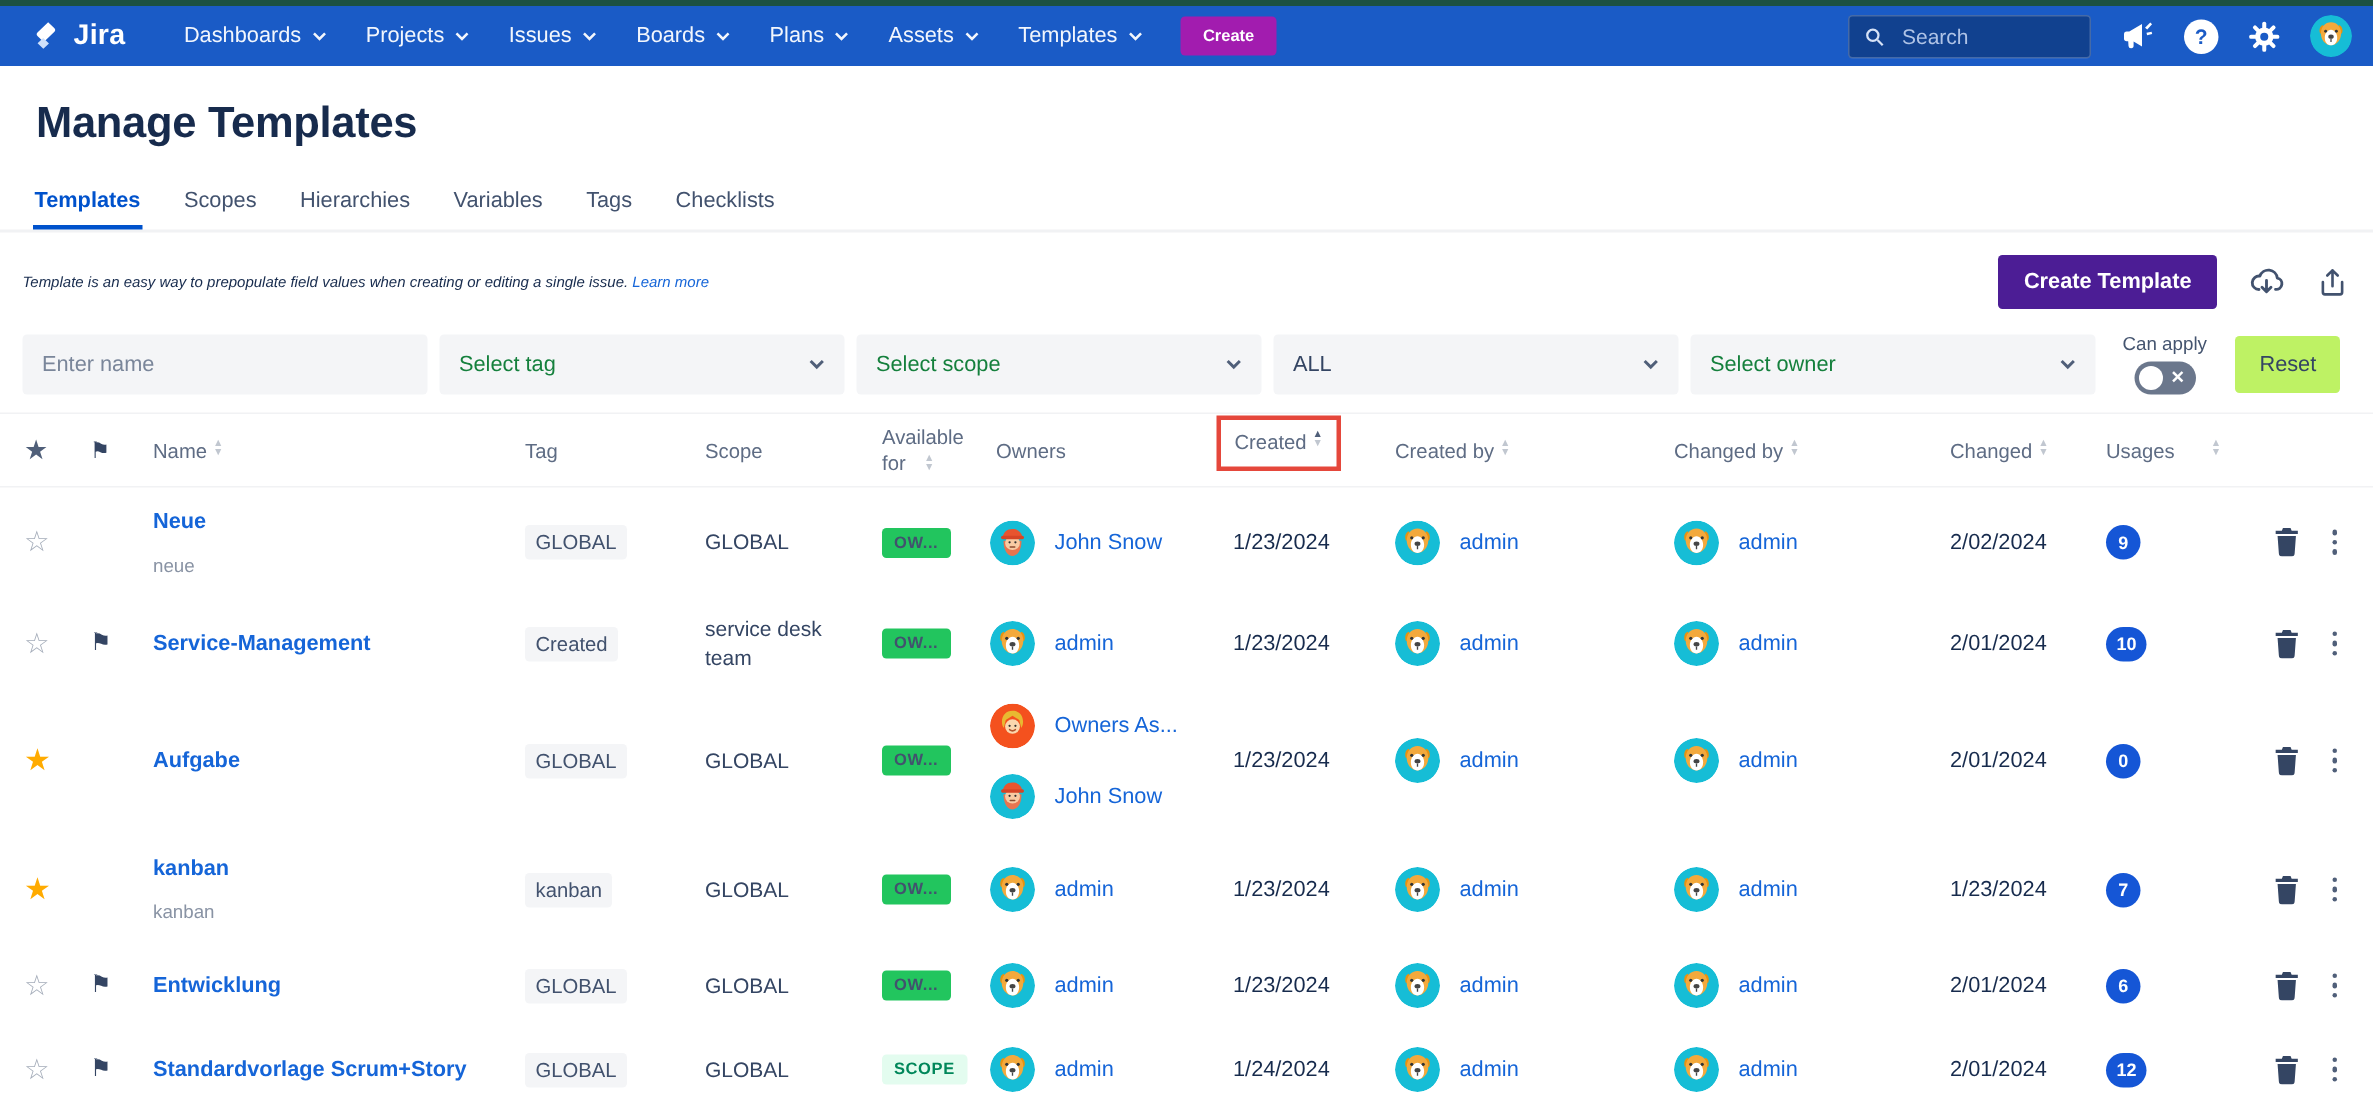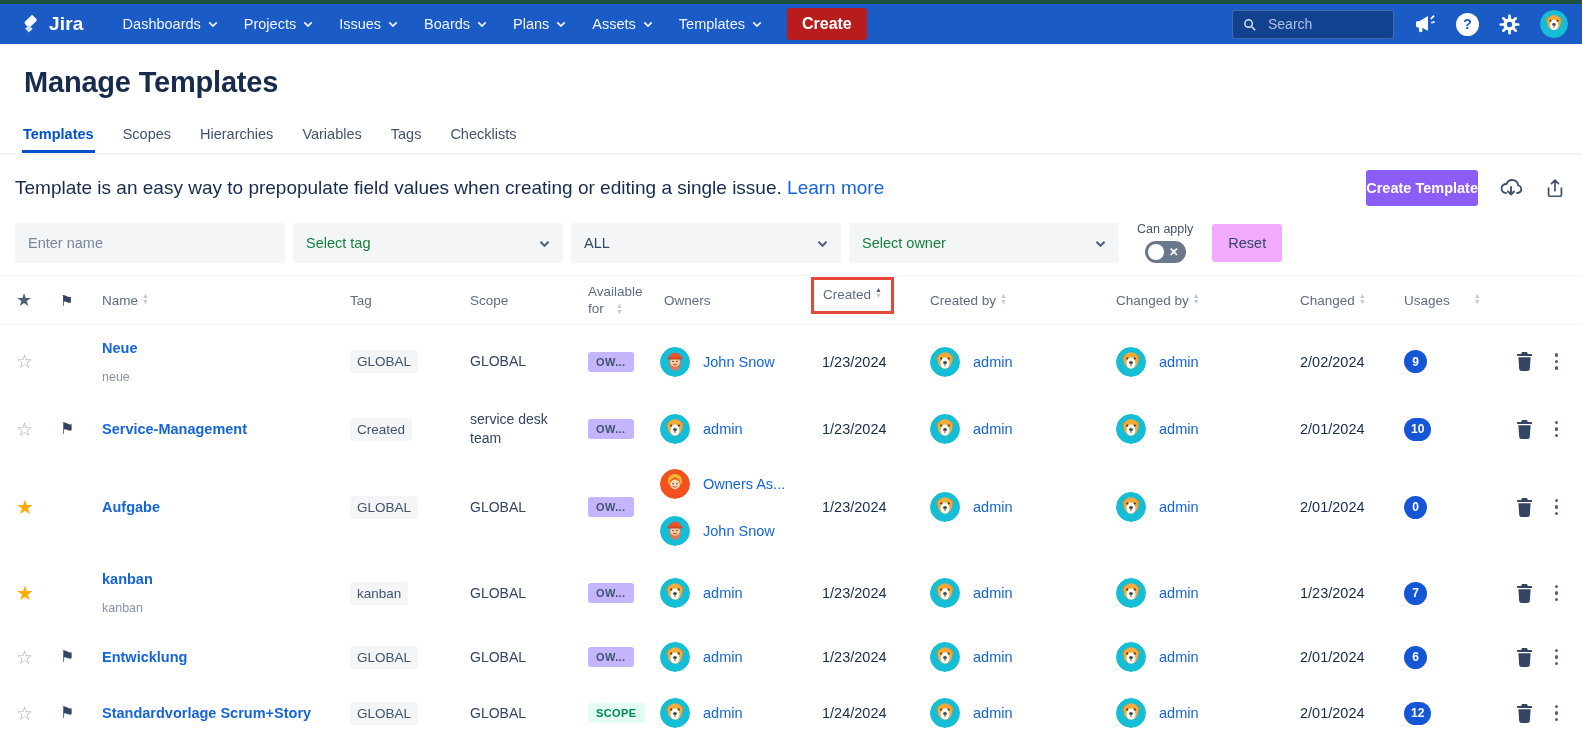--- a/index.html
+++ b/index.html
@@ -18,22 +18,22 @@
   }
   .brand { display:flex; align-items:flex-end; gap:7px; margin:0 26px 0 6px; cursor:pointer; }
   .brand-name { font-size:19px; font-weight:700; color:#fff; letter-spacing:.2px; }
   .nav-menu { display:flex; align-items:center; height:100%; }
   .nav-item {
     display:flex; align-items:center; gap:7px; padding:0 13px; height:100%;
     color:#F2F6FD; font-size:14.5px; cursor:pointer; white-space:nowrap;
   }
   .nav-item svg { opacity:.95; }
   .nav-create {
-    background:#b91c1c; border:none; border-radius:3px; color:#fff;
-    font-family:inherit; font-size:16px; font-weight:600; padding:7px 15px;
+    background:#a21caf; border:none; border-radius:3px; color:#fff;
+    font-family:inherit; font-size:11px; font-weight:600; padding:7px 15px;
     margin-left:12px; cursor:pointer;
   }
   .nav-right { margin-left:auto; display:flex; align-items:center; gap:19px; }
   .nav-search {
     display:flex; align-items:center; gap:9px; width:162px; height:29px;
     background:#11418F; border:1px solid rgba(255,255,255,.22); border-radius:3px;
     padding:0 9px; color:#AFC3E6;
   }
   .nav-search input {
     background:transparent; border:none; outline:none; color:#E6EEFB;
@@ -50,47 +50,47 @@
 
   
   .page-title { font-size:29px; font-weight:700; color:#172B4D; margin:22px 0 0 24px; letter-spacing:-.2px; }
   .tabs { display:flex; gap:27px; padding:0 0 0 22px; margin-top:25px; border-bottom:2px solid #F1F2F4; }
   .tab {
     font-size:14.5px; color:#42526E; padding:2px 1px 11px; cursor:pointer; white-space:nowrap;
   }
   .tab.active { color:#0052CC; font-weight:700; box-shadow:inset 0 -3px 0 #0052CC; }
 
   .desc-row { display:flex; align-items:center; justify-content:space-between; padding:15px 16px 10px 15px; }
-  .desc { font-size:19px; color:#172B4D; }
+  .desc { font-size:10px; color:#172B4D;font-style:italic; }
   .desc a { color:#1565D8; }
   .desc-actions { display:flex; align-items:center; gap:20px; }
   .btn-primary {
-    background:#8b5cf6; color:#fff; border:none; border-radius:3px; cursor:pointer;
-    font-family:inherit; font-size:14.5px; font-weight:600; padding:10px 0;
+    background:#4c1d95; color:#fff; border:none; border-radius:3px; cursor:pointer;
+    font-family:inherit; font-size:14.5px; font-weight:600; padding:10px 17px;
   }
   .tool-icon { background:none; border:none; padding:0; color:#42526E; cursor:pointer; display:flex; }
 
   
   .filters { display:flex; align-items:center; gap:8px; padding:6px 15px 12px; }
   .f-box {
     background:#F4F5F7; border:none; border-radius:3px; height:40px; width:270px;
     display:flex; align-items:center; justify-content:space-between; padding:0 13px;
     font-size:14.5px; color:#15803d; cursor:pointer;
   }
   input.f-box { cursor:text; font-family:inherit; outline:none; }
   input.f-box::placeholder { color:#7A869A; }
   .f-box .sel-chevron { color:#505F79; }
   .f-box.has-value { color:#344563; }
   .can-apply { display:flex; flex-direction:column; align-items:center; gap:5px; margin:0 11px 0 10px; }
   .can-apply-label { font-size:12.5px; color:#44546F; }
   .toggle { width:41px; height:22px; background:#6B778C; border-radius:12px; position:relative; cursor:pointer; }
   .toggle .knob { position:absolute; left:3px; top:3px; width:16px; height:16px; background:#fff; border-radius:50%; }
   .toggle .x-mark { position:absolute; right:7px; top:3px; color:#fff; font-size:11.5px; font-weight:700; line-height:16px; }
   .btn-reset {
-    background:#f0abfc; border:none; border-radius:3px; color:#344563; cursor:pointer;
+    background:#bef264; border:none; border-radius:3px; color:#344563; cursor:pointer;
     font-family:inherit; font-size:14.5px; padding:11px 16px;
   }
 
   
   .grid-cols {
     display:grid;
     grid-template-columns:44px 42px 248px 120px 118px 72px 162px 108px 186px 184px 104px 78px 1fr;
     align-items:center; padding:0 16px;
   }
   .thead {
@@ -125,21 +125,21 @@
   .c-name { flex-direction:column; align-items:flex-start; justify-content:center; gap:14px; }
   .name-link { color:#1565D8; font-size:14.5px; font-weight:600; }
   .name-sub { color:#8993A4; font-size:12.5px; }
   .tag-badge {
     background:#F4F5F7; color:#42526E; font-size:13.5px; padding:4px 7px; border-radius:3px;
   }
   .scope-text { font-size:14px; color:#344563; line-height:19px; padding-right:10px; }
   .avail-badge {
     font-size:11px; font-weight:700; letter-spacing:.4px; padding:4px 8px; border-radius:3px;
   }
-  .avail-owner { background:#c4b5fd; color:#42526E; }
+  .avail-owner { background:#22c55e; color:#42526E; }
   .avail-scope { background:#E3FCEF; color:#00875A; }
   .owners-cell { flex-direction:column; align-items:flex-start; gap:17px; justify-content:center; }
   .owner { display:flex; align-items:center; gap:13px; }
   .avatar { width:30px; height:30px; border-radius:50%; overflow:hidden; flex:0 0 auto; }
   .owner-link { color:#1565D8; font-size:14.5px; font-weight:500; white-space:nowrap; }
   .date-text { font-size:14.5px; color:#172B4D; }
   .usages-badge {
     background:#1556D6; color:#fff; font-size:12px; font-weight:700;
     min-width:23px; height:23px; border-radius:12px; padding:0 7px;
     display:inline-flex; align-items:center; justify-content:center;
@@ -315,20 +315,26 @@
 </div>
 
 <div class="filters">
   <input class="f-box" placeholder="Enter name" style="">
   <div class="f-box">
     <span>Select tag</span>
     <span class="sel-chevron"><svg width="11" height="8" viewBox="0 0 10 7" fill="none" stroke="currentColor" stroke-width="1.8">
           <path d="m1.3 1.4 3.7 3.7 3.7-3.7"></path>
         </svg></span>
   </div>
+  <div class="f-box">
+    <span>Select scope</span>
+    <span class="sel-chevron"><svg width="11" height="8" viewBox="0 0 10 7" fill="none" stroke="currentColor" stroke-width="1.8">
+          <path d="m1.3 1.4 3.7 3.7 3.7-3.7"></path>
+        </svg></span>
+  </div>
   <div class="f-box has-value">
     <span>ALL</span>
     <span class="sel-chevron"><svg width="11" height="8" viewBox="0 0 10 7" fill="none" stroke="currentColor" stroke-width="1.8">
           <path d="m1.3 1.4 3.7 3.7 3.7-3.7"></path>
         </svg></span>
   </div>
   <div class="f-box">
     <span>Select owner</span>
     <span class="sel-chevron"><svg width="11" height="8" viewBox="0 0 10 7" fill="none" stroke="currentColor" stroke-width="1.8">
           <path d="m1.3 1.4 3.7 3.7 3.7-3.7"></path>

